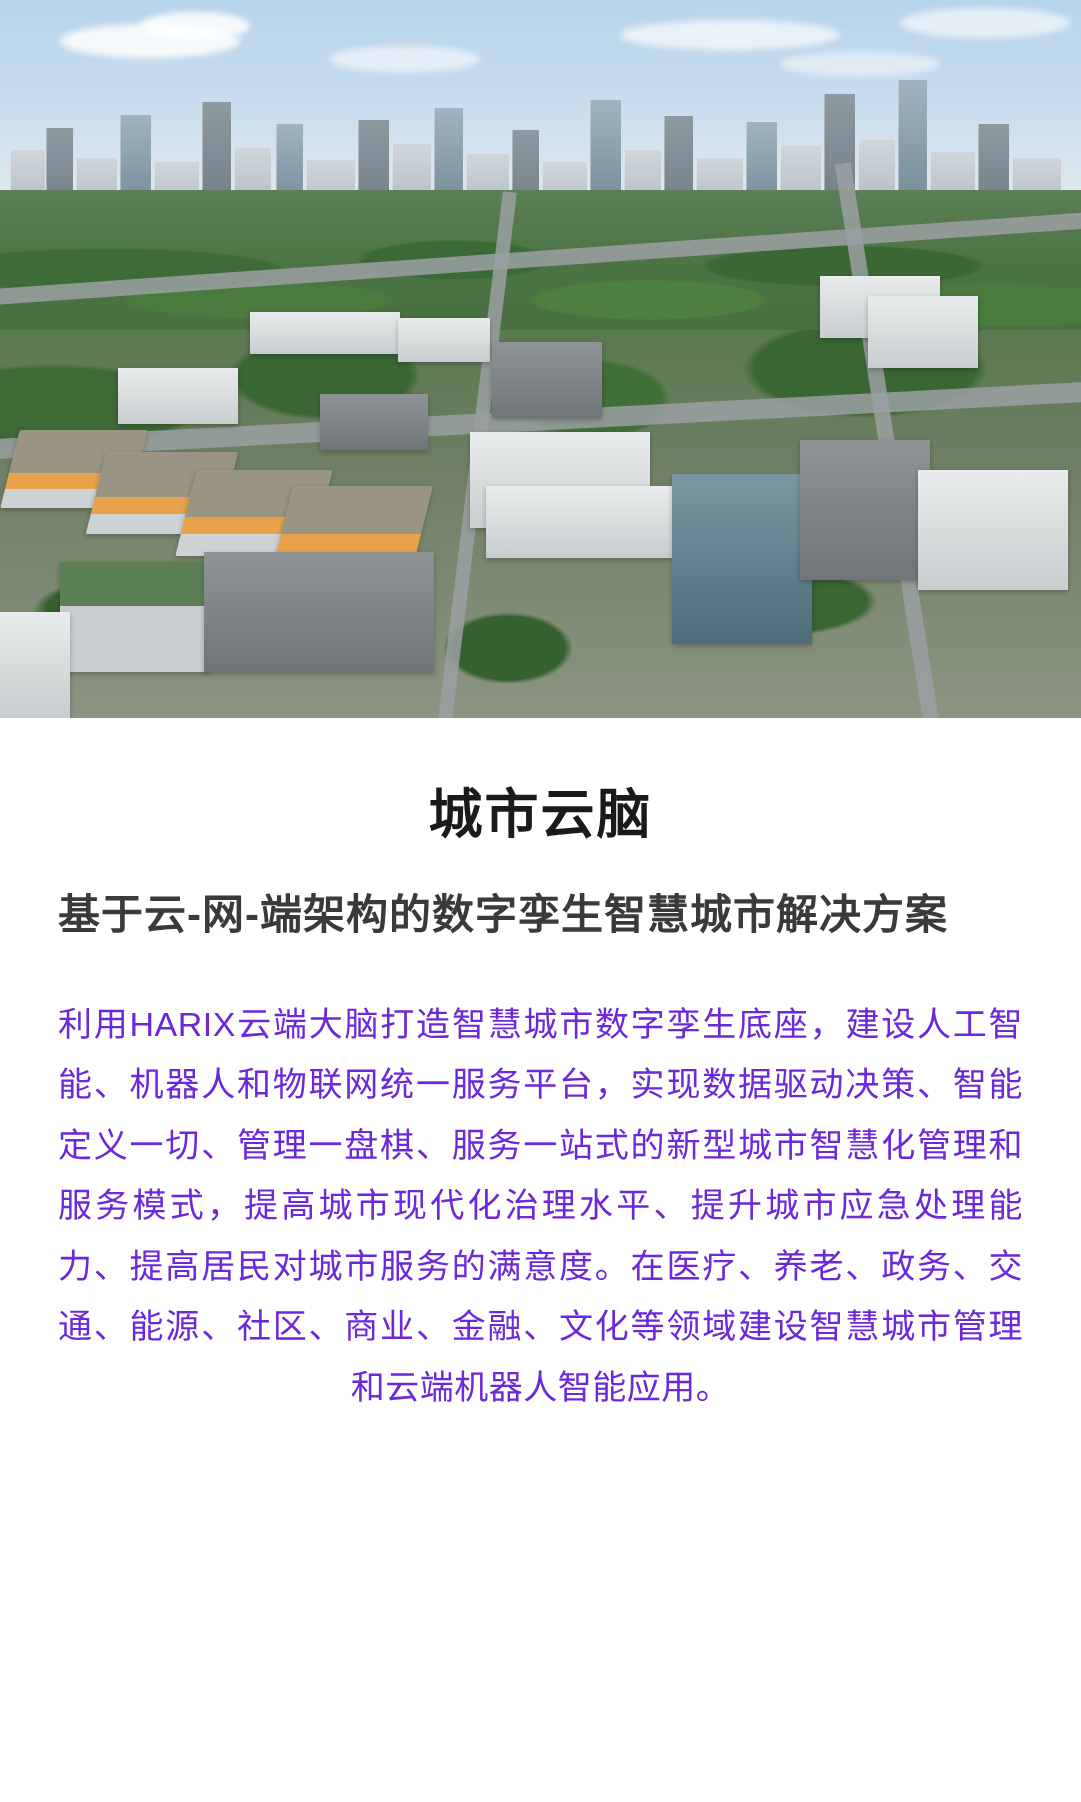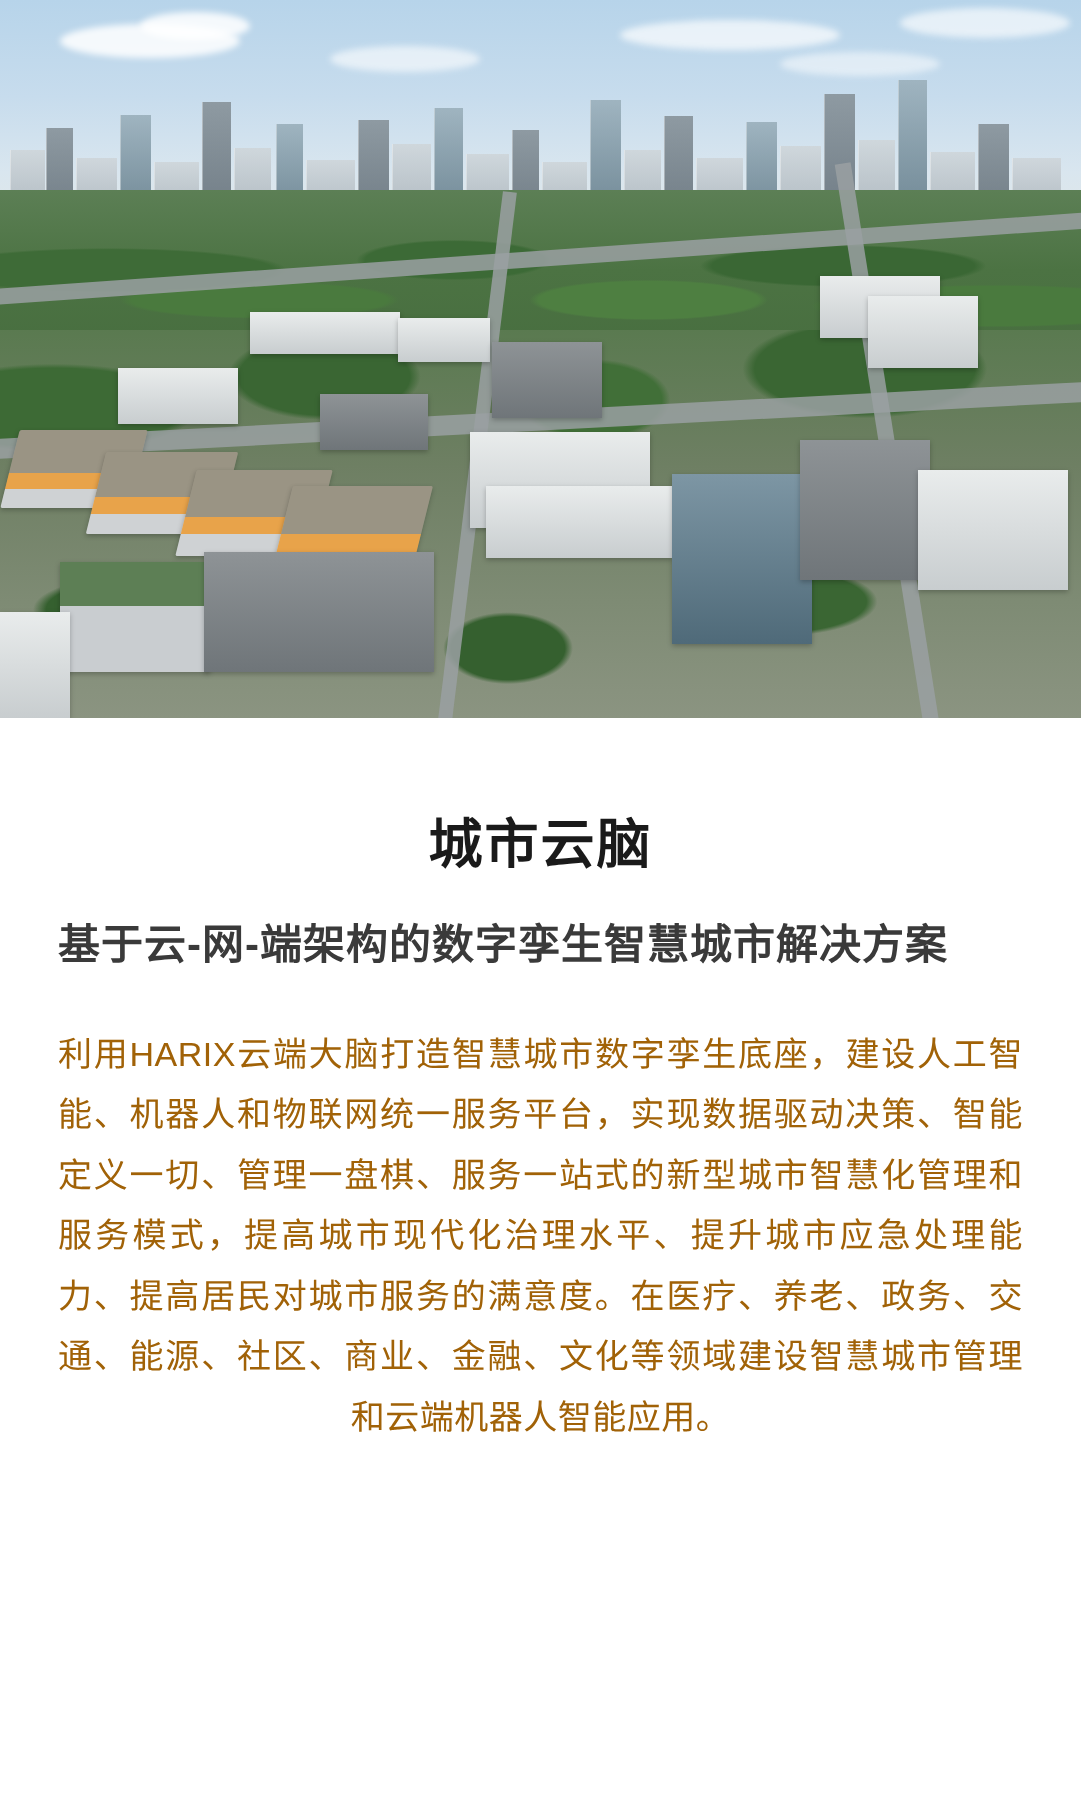--- a/index.html
+++ b/index.html
@@ -121,41 +121,41 @@
   .bldg.glassy{ background: linear-gradient(to bottom, #7d96a4, #4f6a79); }
   .bldg.roofgreen { background: linear-gradient(to bottom, #5d7f55 0 40%, #c9cdd0 40% 100%); }
 
   
   .content {
     padding: 0 58px;
     box-sizing: border-box;
   }
   .title {
     margin: 0;
-    padding-top: 94px;
+    padding-top: 64px;
     text-align: center;
     font-size: 54px;
     font-weight: 700;
     color: #1a1a1a;
     letter-spacing: 2px;
     line-height: 1.2;
   }
   .subtitle {
     margin: 36px 0 0 0;
     font-size: 42px;
     font-weight: 700;
     color: #3a3a3a;
     line-height: 1.5;
     letter-spacing: 1px;
   }
   .body-text {
     margin: 48px 0 0 0;
     text-align: center;
     font-size: 34px;
-    color: #a16207;
+    color: #6d28d9;
     line-height: 1.78;
     letter-spacing: .5px;
     text-align: justify;
     text-align-last: center;
   }
 </style>
 </head>
 <body>
 
 <div class="page">

